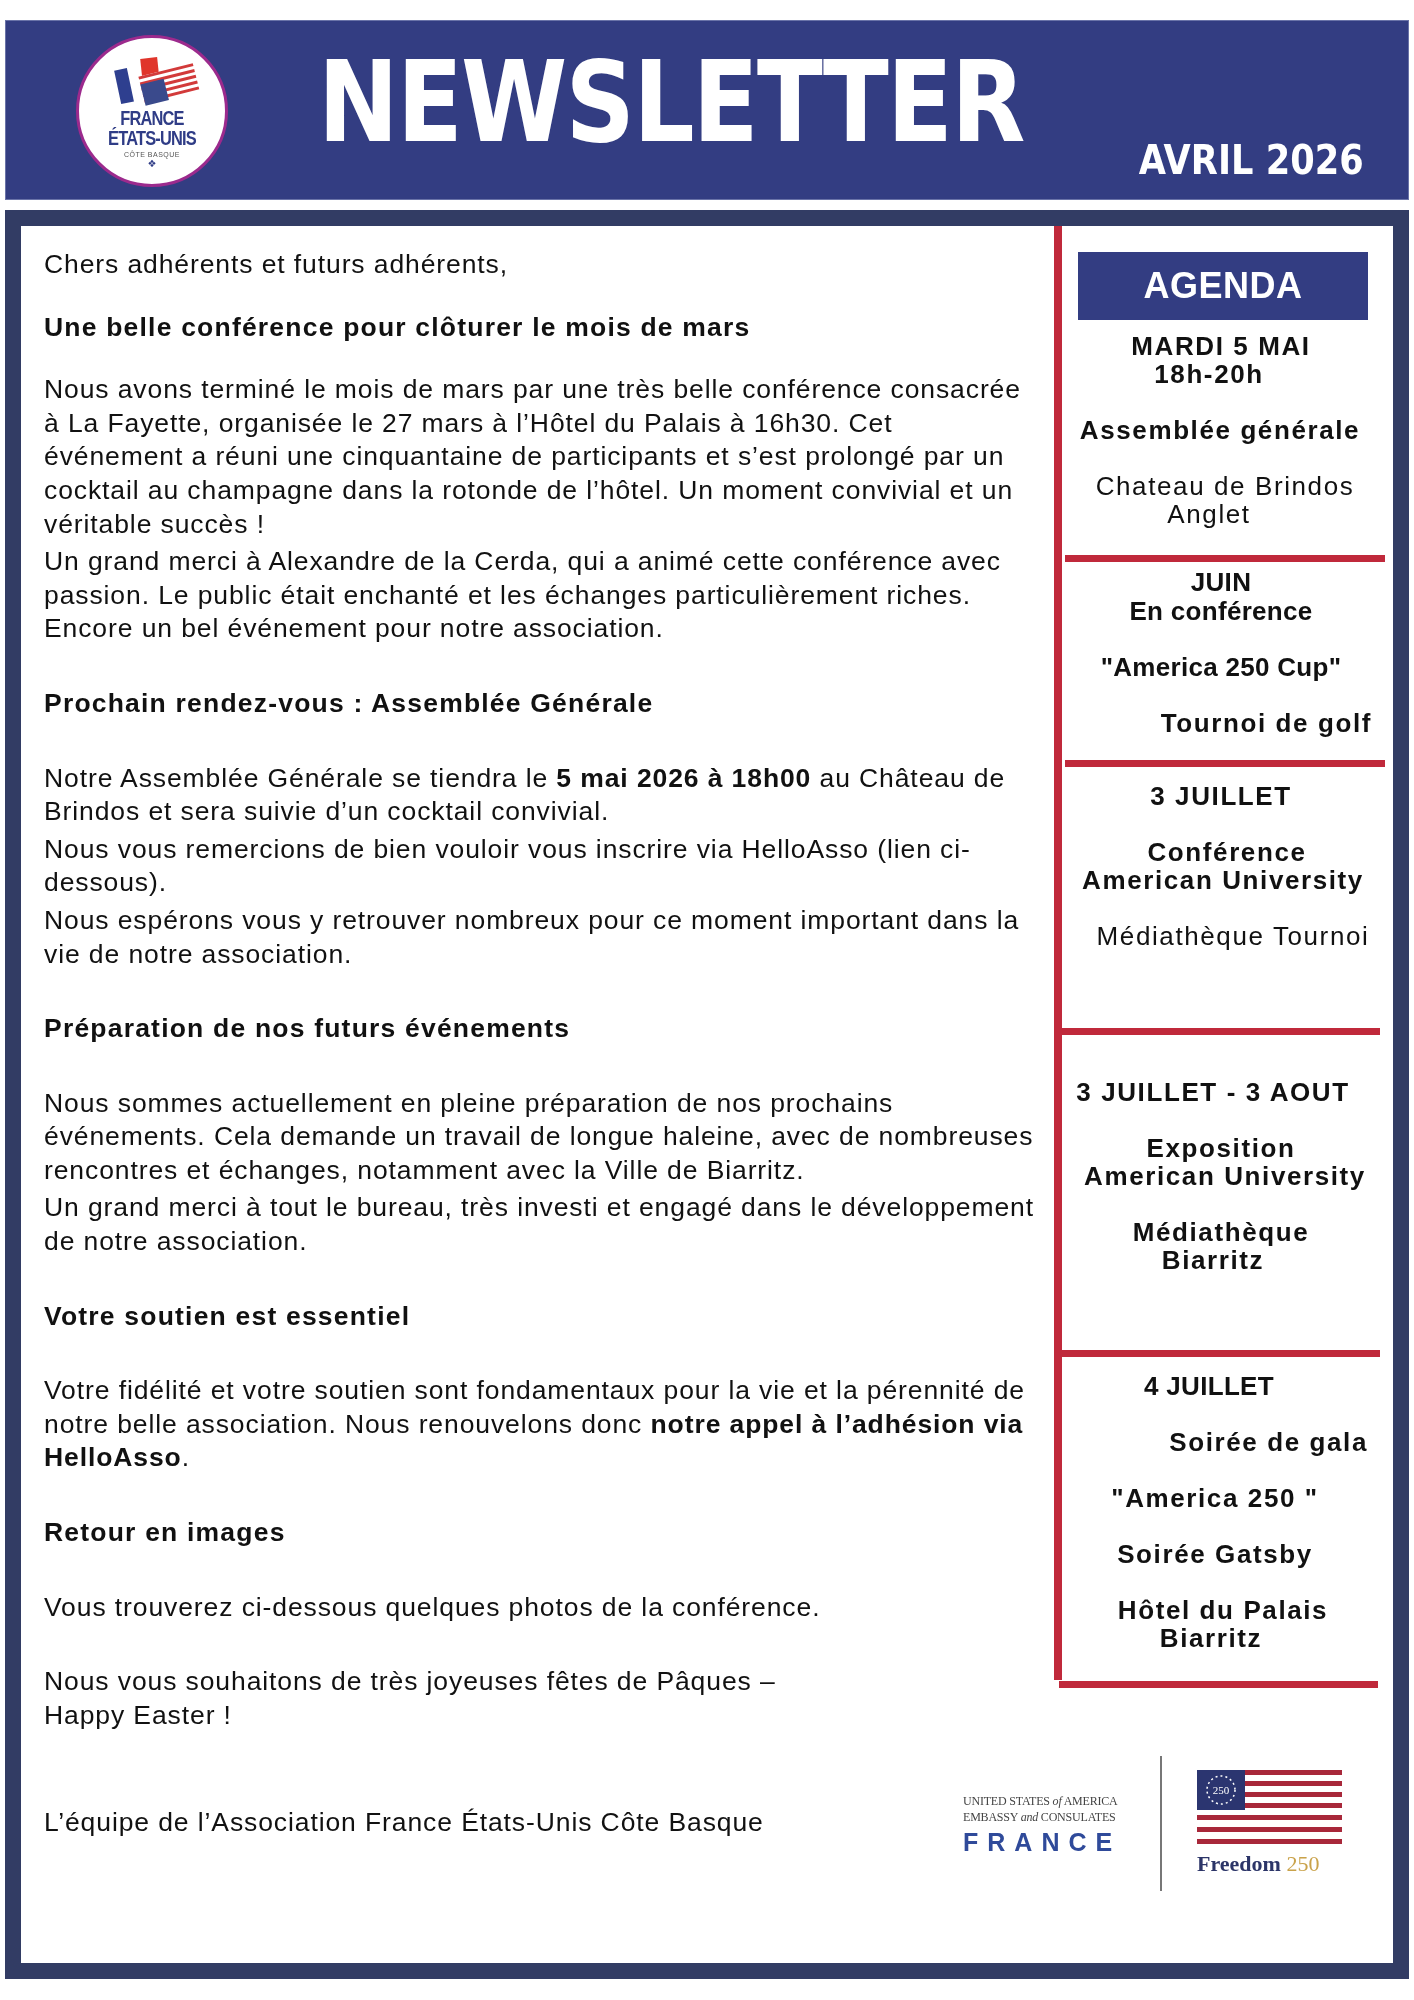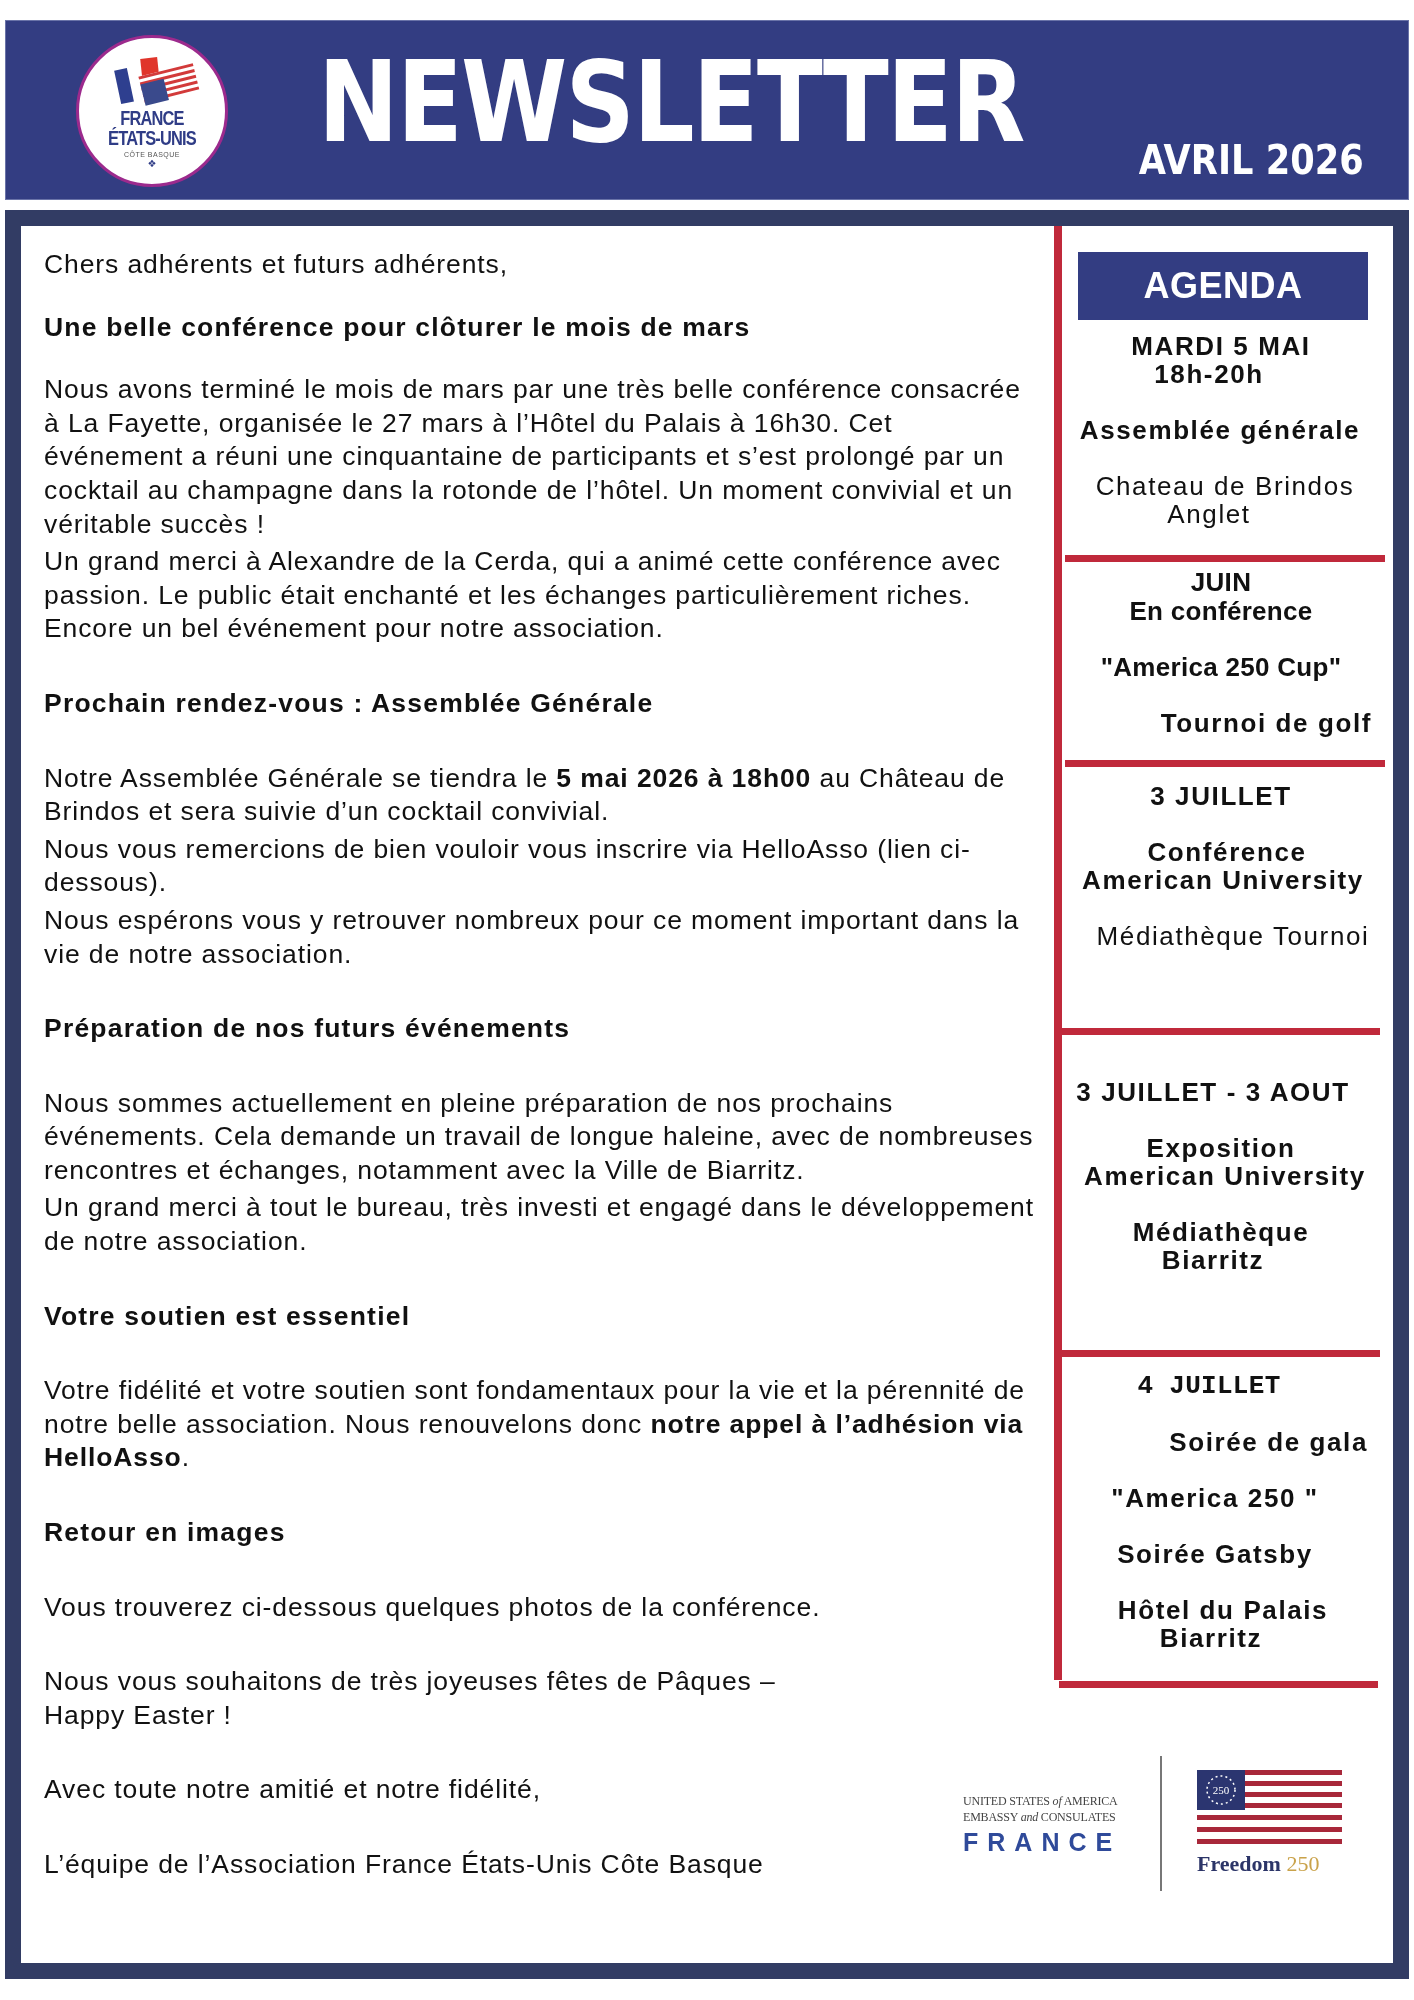--- a/index.html
+++ b/index.html
@@ -165,21 +165,20 @@
   <p class="h">Votre soutien est essentiel</p>
   <div class="gap-m"></div>
   <p><span>Votre fidélité et votre soutien sont fondamentaux pour la vie et la pérennité de notre belle association. Nous renouvelons donc </span><b>notre appel à l’adhésion via HelloAsso</b><span>.</span></p>
   <div class="gap-m"></div>
   <p class="h">Retour en images</p>
   <div class="gap-m"></div>
   <p>Vous trouverez ci-dessous quelques photos de la conférence.</p>
   <div class="gap-m"></div>
   <p style="width:780px;">Nous vous souhaitons de très joyeuses fêtes de Pâques – Happy Easter !</p>
   <div class="gap-m"></div>
-  <p>Avec toute notre amitié et notre fidélité,</p>
   <div class="gap-m"></div>
   <p>L’équipe de l’Association France États-Unis Côte Basque</p>
 </div>
 
 <div class="red-v"></div>
 <div class="agenda-title">AGENDA</div>
 
 <div class="ag b" style="top:332px;">MARDI 5 MAI</div>
 <div class="ag b" style="top:360px; left:1050px;">18h-20h</div>
 <div class="ag b" style="top:416px; left:1050px; width:340px;">Assemblée générale</div>
@@ -199,21 +198,21 @@
 <div class="ag" style="top:922px; left:1074px;">Médiathèque Tournoi</div>
 <div class="red-h" style="left:1062px; top:1028px; width:318px;"></div>
 
 <div class="ag b" style="top:1078px; left:1054px;">3 JUILLET - 3 AOUT</div>
 <div class="ag b" style="top:1134px;">Exposition</div>
 <div class="ag b" style="top:1162px; left:1066px;">American University</div>
 <div class="ag b" style="top:1218px;">Médiathèque</div>
 <div class="ag b" style="top:1246px; left:1054px;">Biarritz</div>
 <div class="red-h" style="left:1062px; top:1350px; width:318px;"></div>
 
-<div class="ag b" style="top:1372px; left:1050px; letter-spacing:0.3px;font-family:Liberation Mono, monospace;">4 JUILLET</div>
+<div class="ag b" style="top:1372px; left:1050px; letter-spacing:0.3px;">4 JUILLET</div>
 <div class="ag b" style="top:1428px; left:1050px;text-align:right;">Soirée de gala</div>
 <div class="ag b" style="top:1484px; left:1056px;">"America 250 "</div>
 <div class="ag b" style="top:1540px; left:1056px;">Soirée Gatsby</div>
 <div class="ag b" style="top:1596px; left:1064px;">Hôtel du Palais</div>
 <div class="ag b" style="top:1624px; left:1052px;">Biarritz</div>
 <div class="red-h" style="left:1059px; top:1681px; width:319px;"></div>
 
 <div class="embassy">
   <div class="e1"><span>UNITED STATES </span><i>of</i><span> AMERICA</span></div>
   <div class="e2"><span>EMBASSY </span><i>and</i><span> CONSULATES</span></div>

